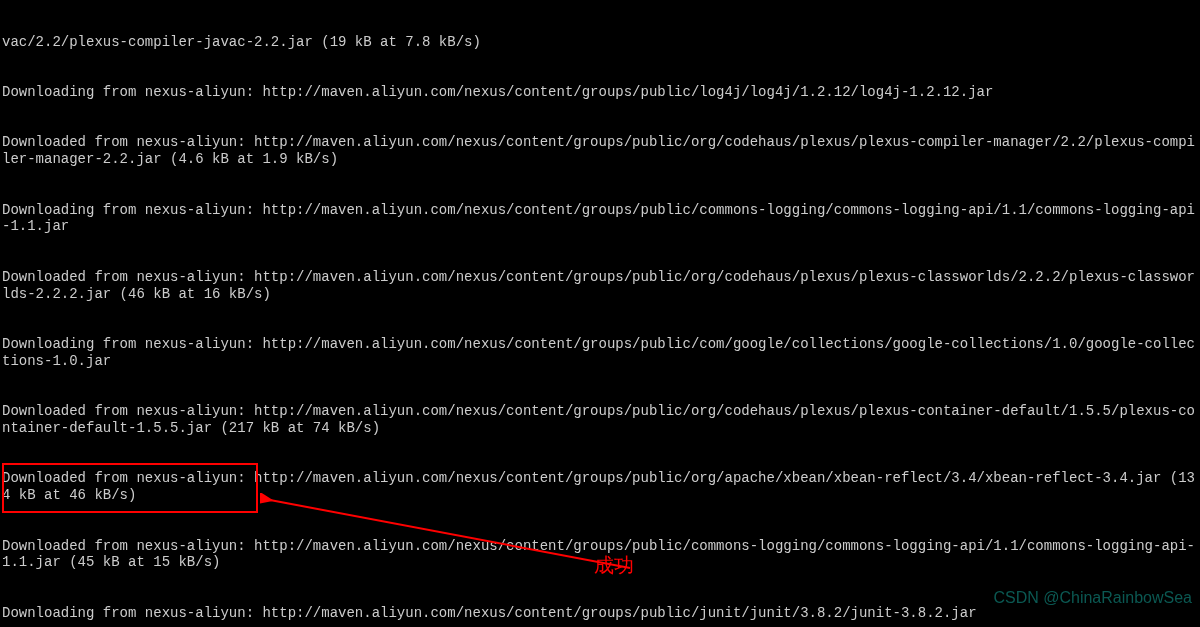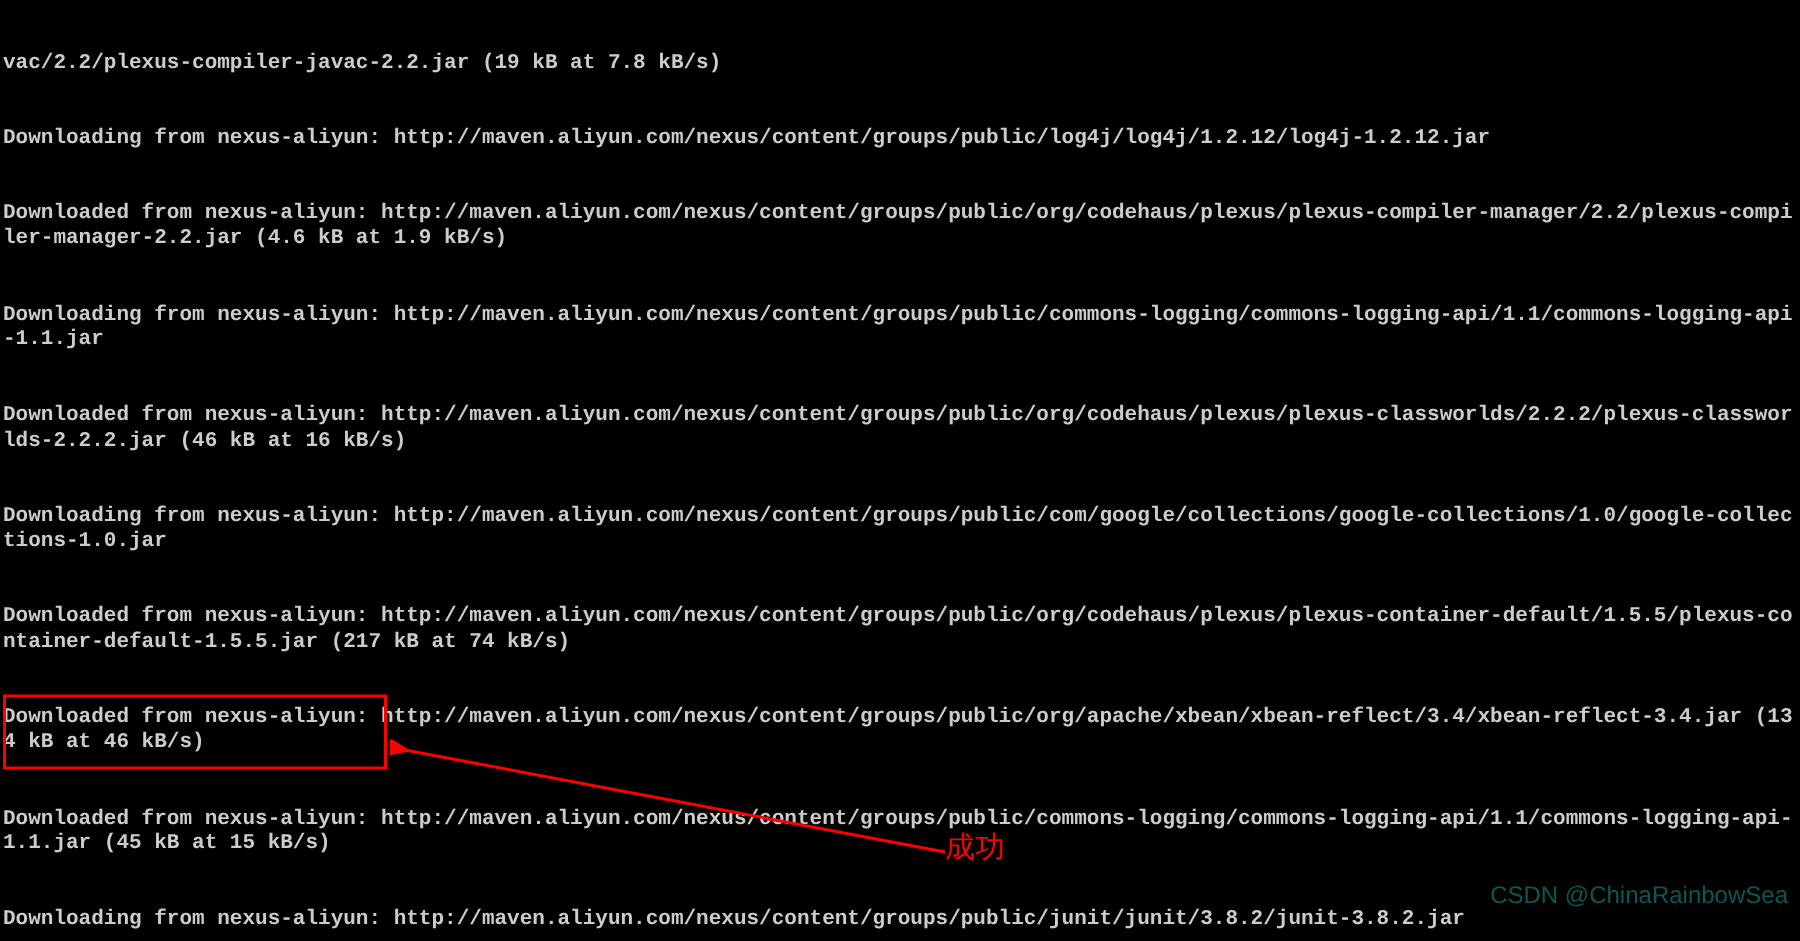--- a/index.html
+++ b/index.html
@@ -13,39 +13,39 @@
     width: 1200px;
     height: 627px;
     overflow: hidden;
     position: relative;
   }
   .terminal {
     white-space: pre-wrap;
     word-break: break-all;
     padding: 0 2px;
   }
-  .line { display: block; font-weight: bold; }
+  .line { display: block; }
   .highlight-box {
     position: absolute;
     border: 2px solid red;
     left: 2px;
     top: 463px;
     width: 252px;
     height: 46px;
     pointer-events: none;
   }
   .arrow-svg {
     position: absolute;
     left: 260px;
     top: 493px;
     pointer-events: none;
   }
   .success-label {
     position: absolute;
-    left: 630px;
+    left: 594px;
     top: 553px;
     color: red;
     font-size: 20px;
     font-family: sans-serif;
     pointer-events: none;
   }
   .watermark {
     position: absolute;
     right: 8px;
     bottom: 20px;

